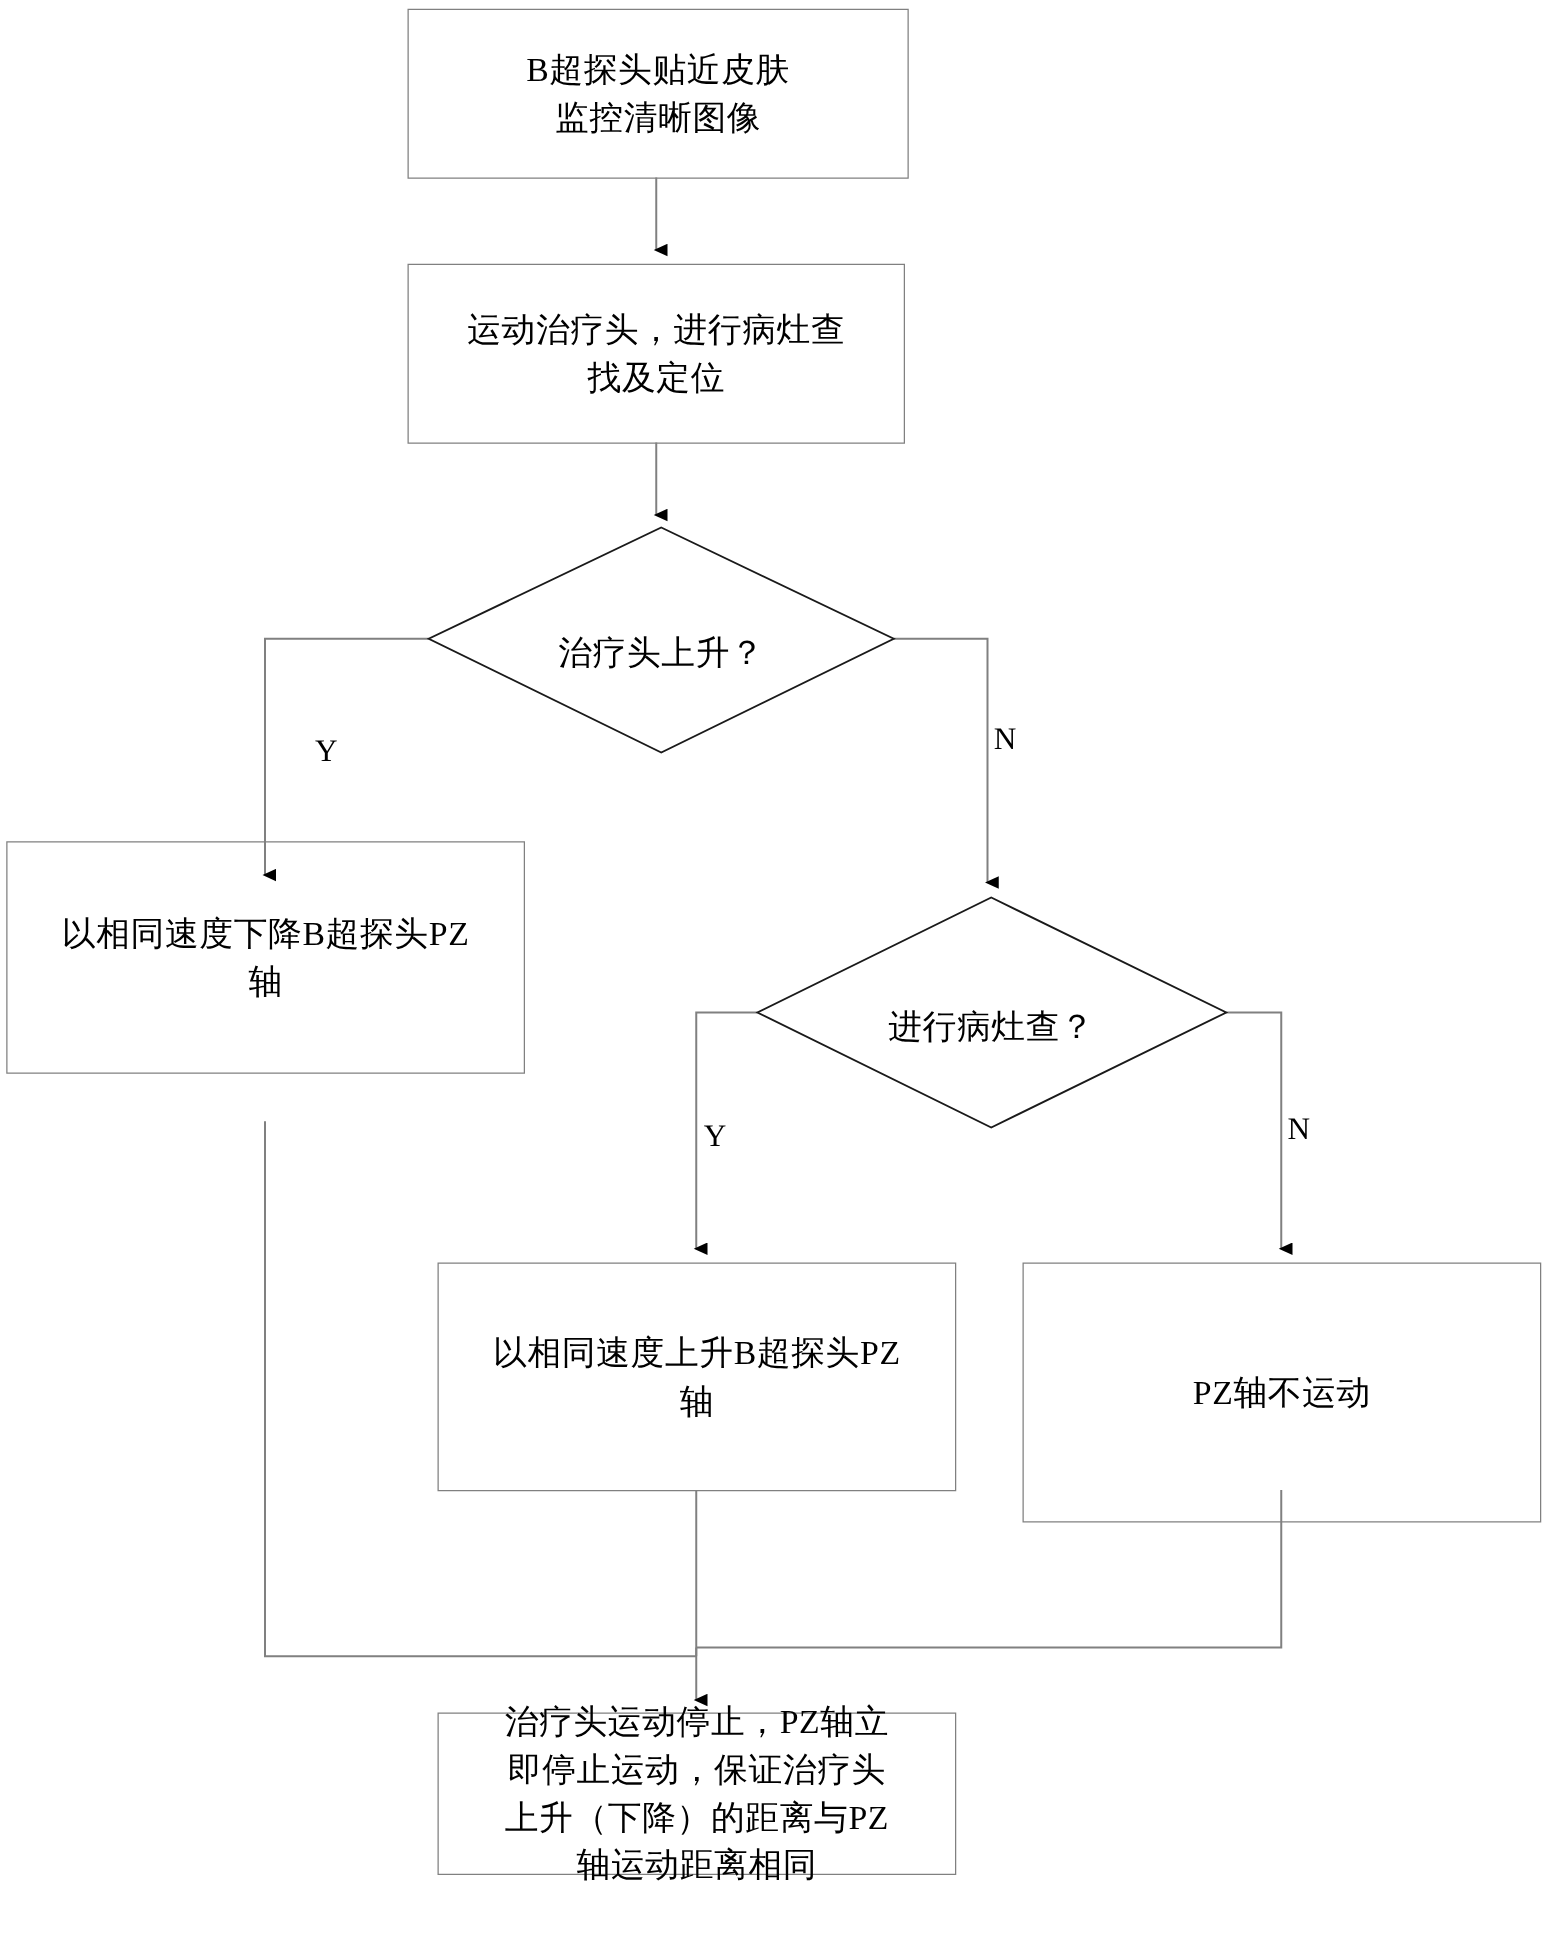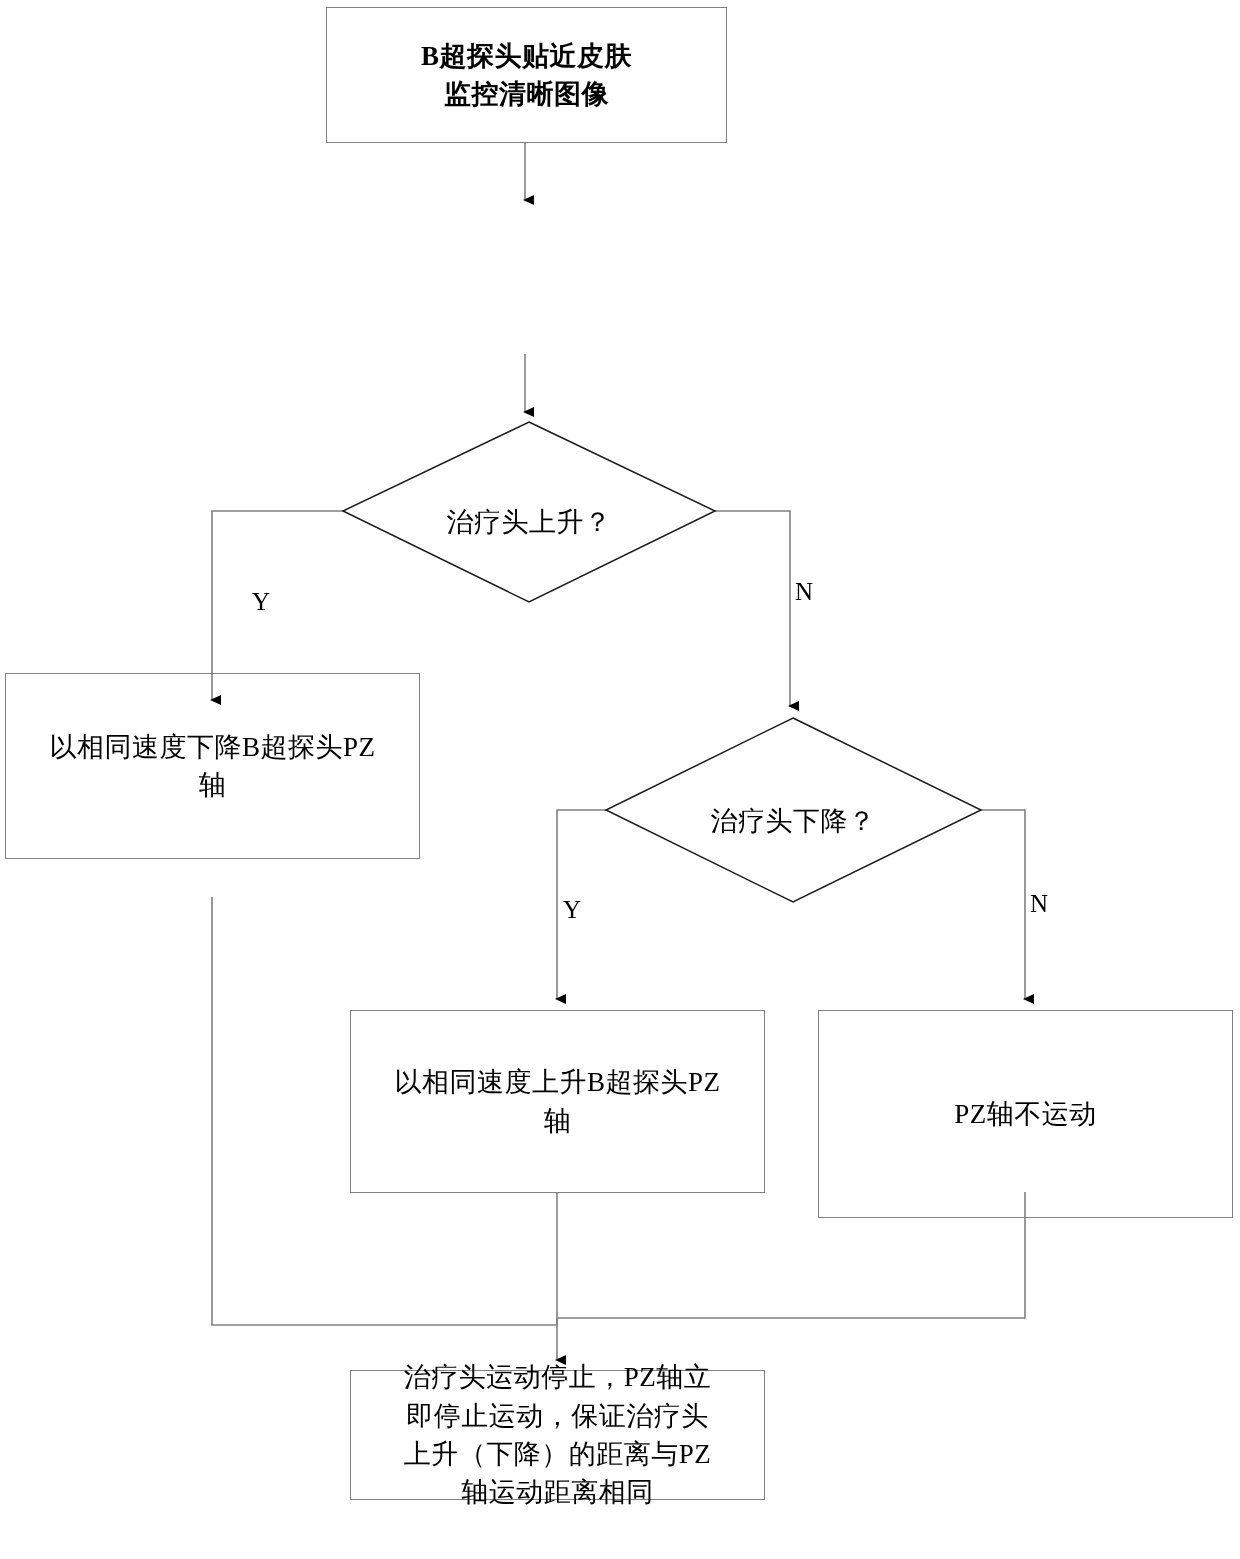--- a/index.html
+++ b/index.html
@@ -34,21 +34,21 @@
   }
   .node-text {
     font-size: 27px;
     line-height: 1.42;
     color: #000000;
     letter-spacing: 0.5px;
     padding: 0 14px;
     white-space: pre-wrap;
   }
   .node-text.bold-lead {
-    font-weight: 700;
+    font-weight: 400;
   }
   .diamond-label {
     position: absolute;
     display: flex;
     align-items: flex-end;
     justify-content: center;
     text-align: center;
     font-size: 27px;
     color: #000000;
     letter-spacing: 0.5px;
@@ -99,20 +99,24 @@
     <polygon points="529,422 715,511 529,602 343,511" fill="#ffffff" stroke="#1a1a1a" stroke-width="1.5"></polygon>
 
     <polygon points="793,718 981,810 793,902 606,810" fill="#ffffff" stroke="#1a1a1a" stroke-width="1.5"></polygon>
   </svg>
 
   <div class="node-box" style="left:326px; top:7px; width:401px; height:136px;">
     <span class="node-text bold-lead">B超探头贴近皮肤
 监控清晰图像</span>
   </div>
 
+  <div class="node-box" style="left:326px; top:211px; width:398px; height:144px;">
+    <span class="node-text">运动治疗头，进行病灶查
+找及定位</span>
+  </div>
 
   <div class="node-box" style="left:5px; top:673px; width:415px; height:186px;">
     <span class="node-text">以相同速度下降B超探头PZ
 轴</span>
   </div>
 
   <div class="node-box" style="left:350px; top:1010px; width:415px; height:183px;">
     <span class="node-text">以相同速度上升B超探头PZ
 轴</span>
   </div>
@@ -126,21 +130,21 @@
 即停止运动，保证治疗头
 上升（下降）的距离与PZ
 轴运动距离相同</span>
   </div>
 
   <div class="diamond-label" style="left:379px; top:482px; width:300px; height:58px;">
     <span>治疗头上升？</span>
   </div>
 
   <div class="diamond-label" style="left:643px; top:781px; width:300px; height:58px;">
-    <span>治疗头下降？</span>
+    <span>进行病灶查？</span>
   </div>
 
   <span class="branch-label" style="left:252px; top:588px;">Y</span>
 
   <span class="branch-label" style="left:795px; top:578px;">N</span>
 
   <span class="branch-label" style="left:563px; top:896px;">Y</span>
 
   <span class="branch-label" style="left:1030px; top:890px;">N</span>
 

